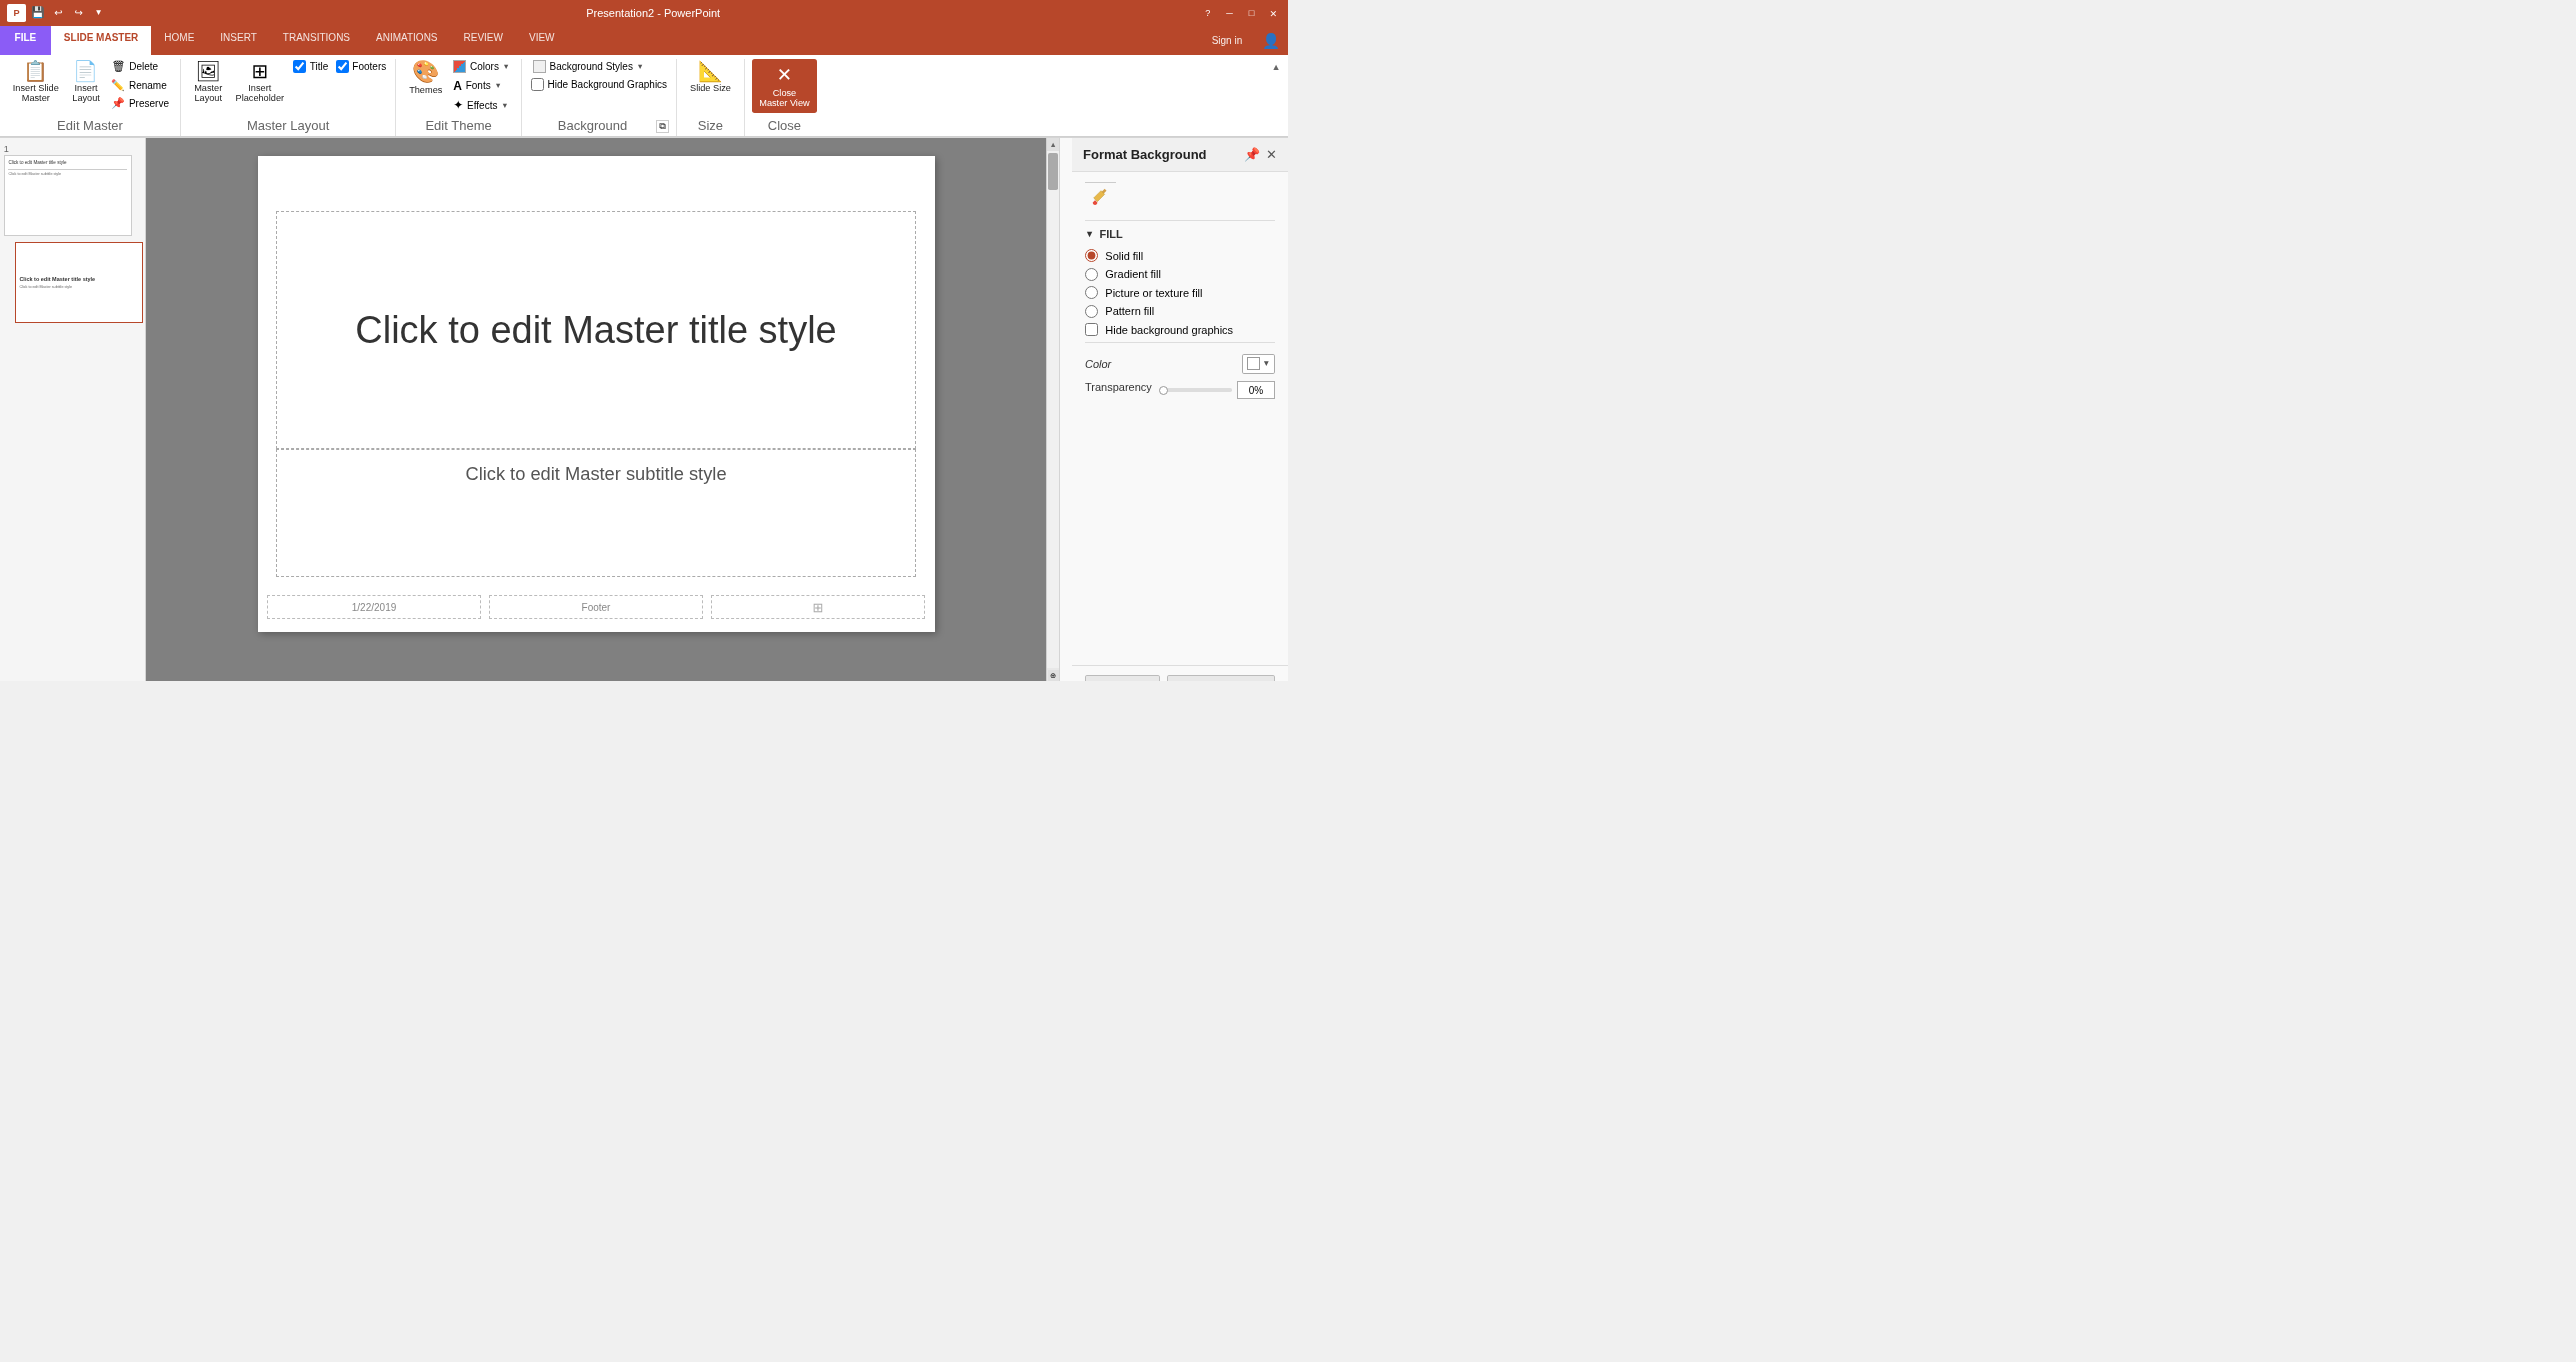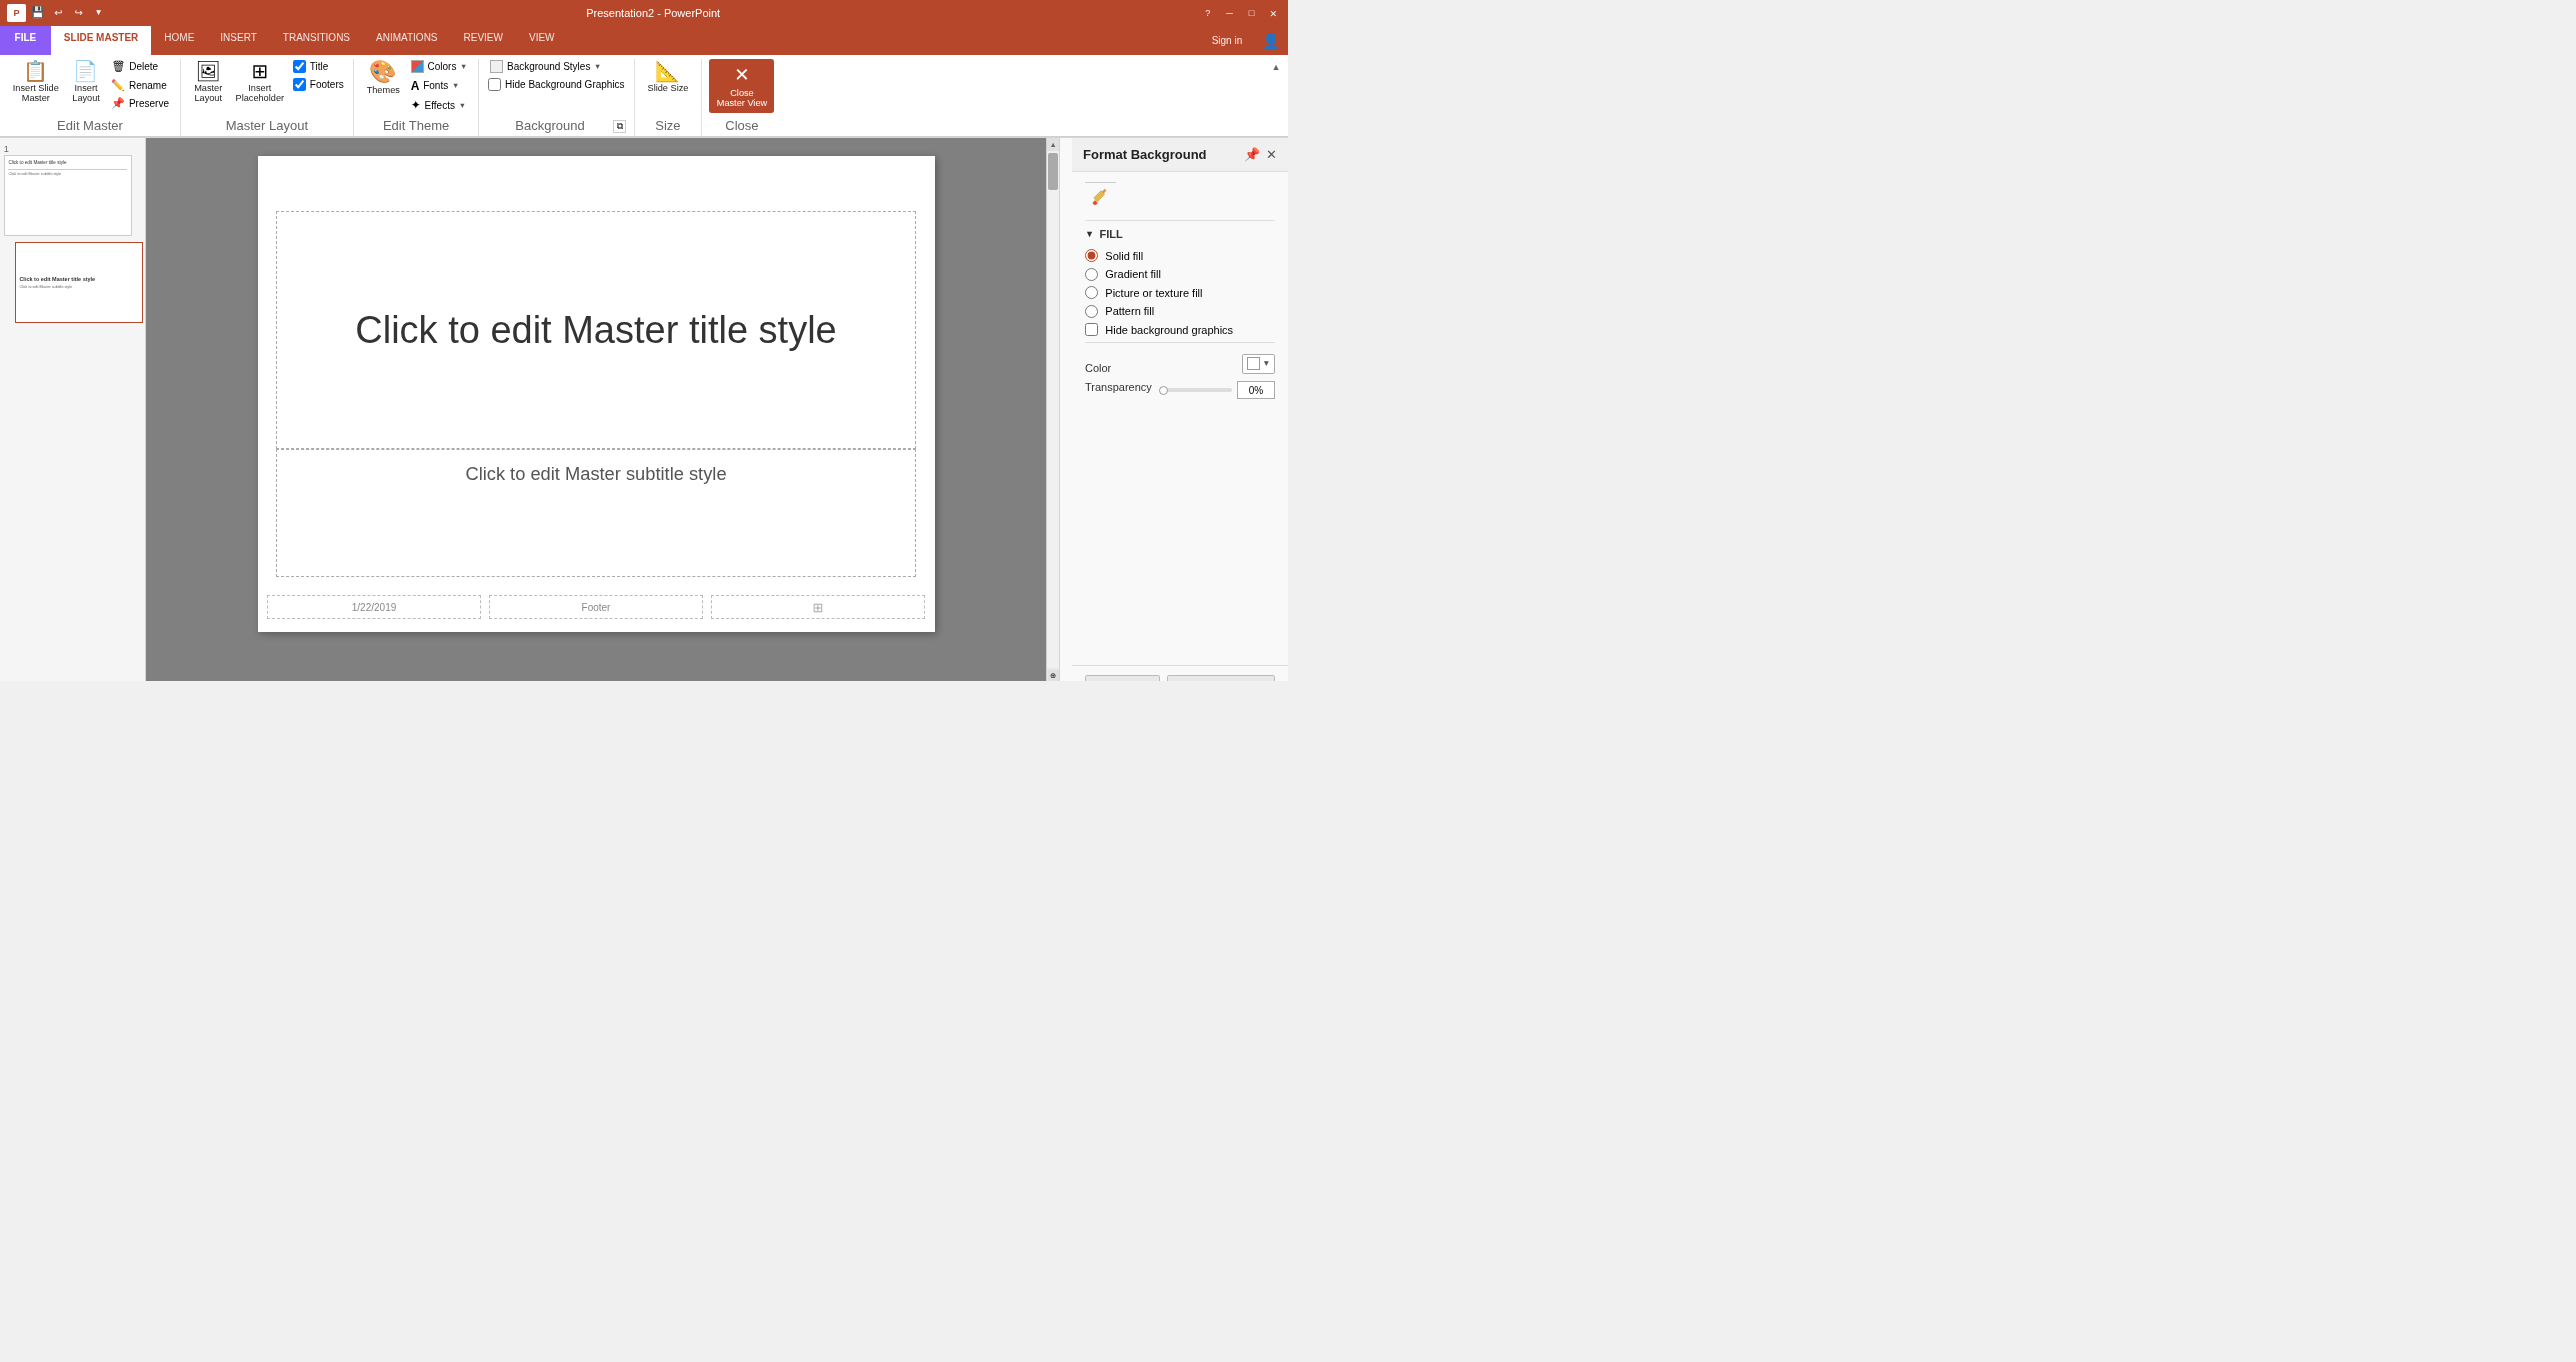--- a/index.html
+++ b/index.html
@@ -107,21 +107,21 @@
     .format-panel-body { padding: 9.2px 13px; flex: 1; }
 
     .section-header { display: flex; align-items: center; gap: 5.5px; font-size: 11px; font-weight: 600; color: #333; margin: 7.3px 0 9.2px; cursor: pointer; }
     .section-chevron { font-size: 9.2px; }
 
     .radio-item { display: flex; align-items: center; gap: 7.3px; font-size: 11px; margin: 5.5px 0; cursor: pointer; }
     .radio-item input { accent-color: #b7472a; }
 
     .checkbox-fill { display: flex; align-items: center; gap: 7.3px; font-size: 11px; margin: 5.5px 0; cursor: pointer; }
 
-    .color-row { display: flex; align-items: flex-end; justify-content: space-between; margin: 11px 0 7.3px; }
+    .color-row { display: flex; align-items: center; justify-content: space-between; margin: 11px 0 7.3px; font-style: italic; }
     .color-label { font-size: 11px; color: #333; }
     .color-picker-btn { width: 33px; height: 20px; background: white; border: 0.9px solid #aaa; display: flex; align-items: center; gap: 1.8px; cursor: pointer; padding: 1.8px 3.7px; border-radius: 1.8px; }
     .color-swatch { width: 16.5px; height: 13px; background: white; border: 0.9px solid #999; }
     .color-dropdown { font-size: 8.2px; color: #555; }
 
     .transparency-row { display: flex; align-items: flex-start; justify-content: space-between; margin: 3.7px 0; }
     .transparency-label { font-size: 11px; color: #333; }
     .transparency-control { display: flex; align-items: center; gap: 5.5px; }
     .slider-track { width: 73px; height: 3.7px; background: #ddd; border-radius: 1.8px; position: relative; }
     .slider-thumb { width: 9.2px; height: 9.2px; background: white; border: 0.9px solid #999; border-radius: 50%; position: absolute; top: -2.7px; left: 0; }
@@ -265,21 +265,21 @@
         <div class="ribbon-btn">
           <div class="icon">🖼</div>
           <div class="label" style="white-space:pre;text-align:center;">Master
 Layout</div>
         </div>
         <div class="ribbon-btn">
           <div class="icon">⊞</div>
           <div class="label" style="white-space:pre;text-align:center;">Insert
 Placeholder</div>
         </div>
-        <div style="display:flex;flex-direction:column;gap:3.7px;justify-content:center;">
+        <div style="display:flex;gap:3.7px;justify-content:center;">
           <label class="checkbox-item">
             <input type="checkbox" checked="" style=""> 
               <span>Title</span>
           </label>
           <label class="checkbox-item">
             <input type="checkbox" checked="" style=""> 
               <span>Footers</span>
           </label>
         </div>
       </div>

